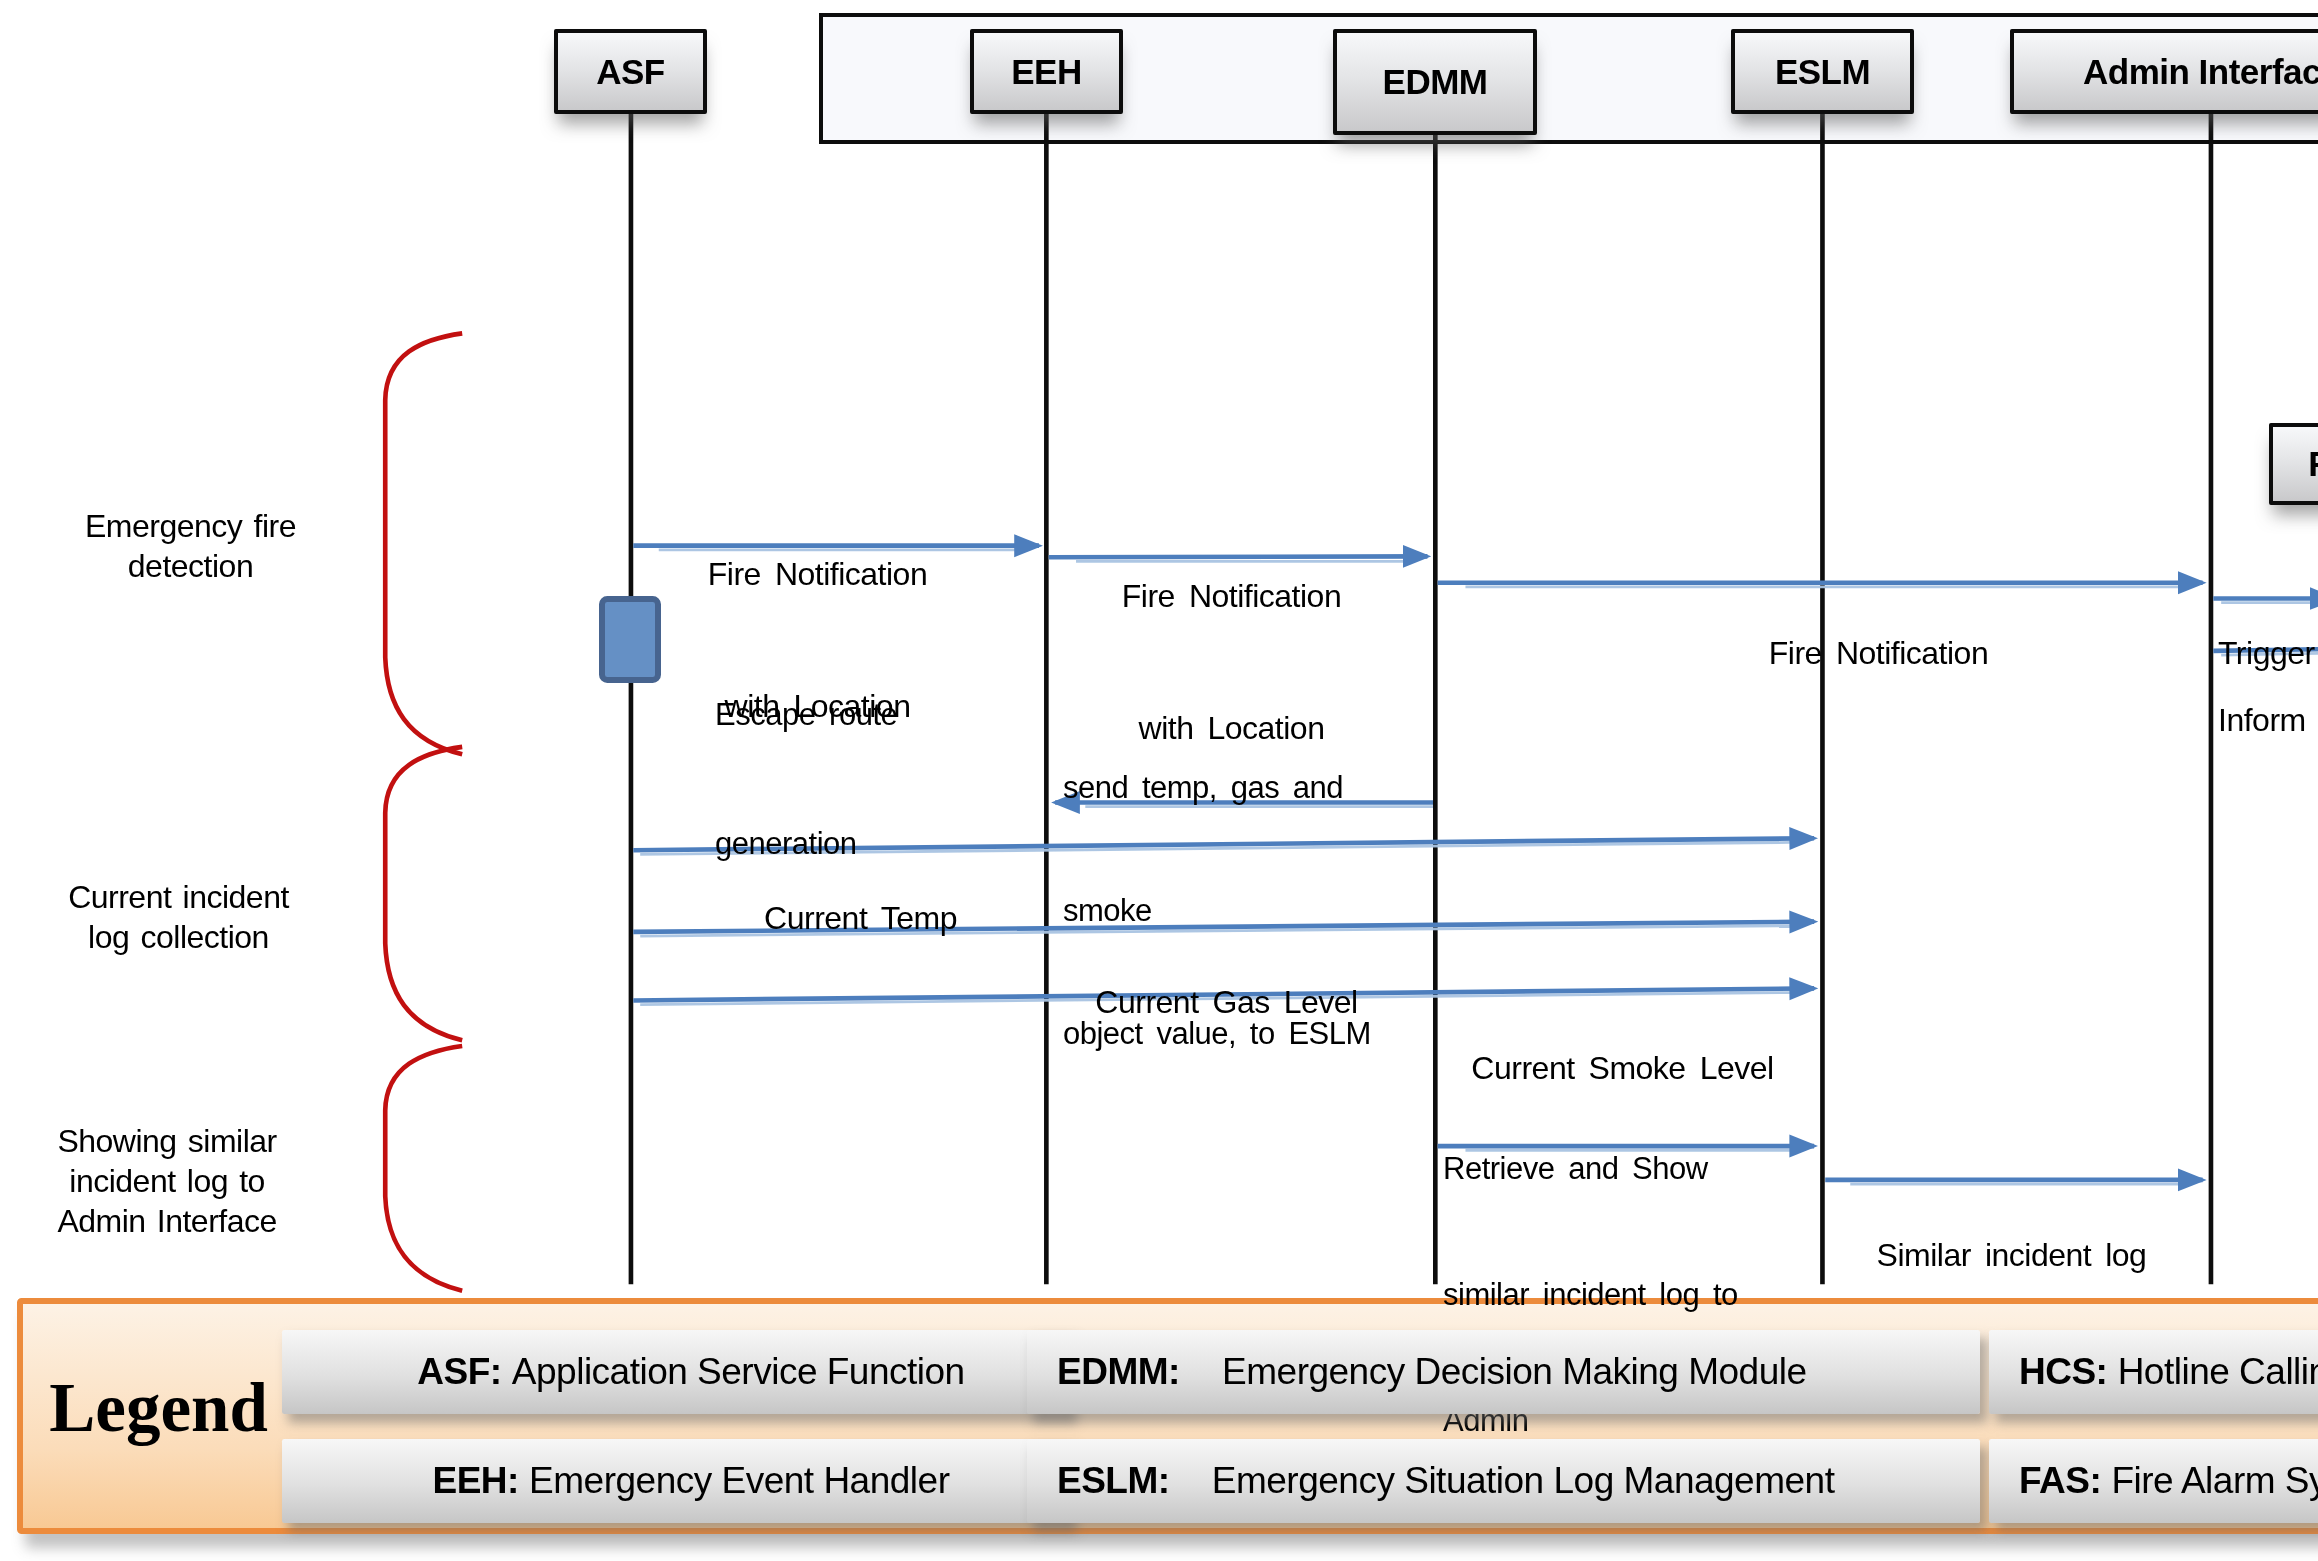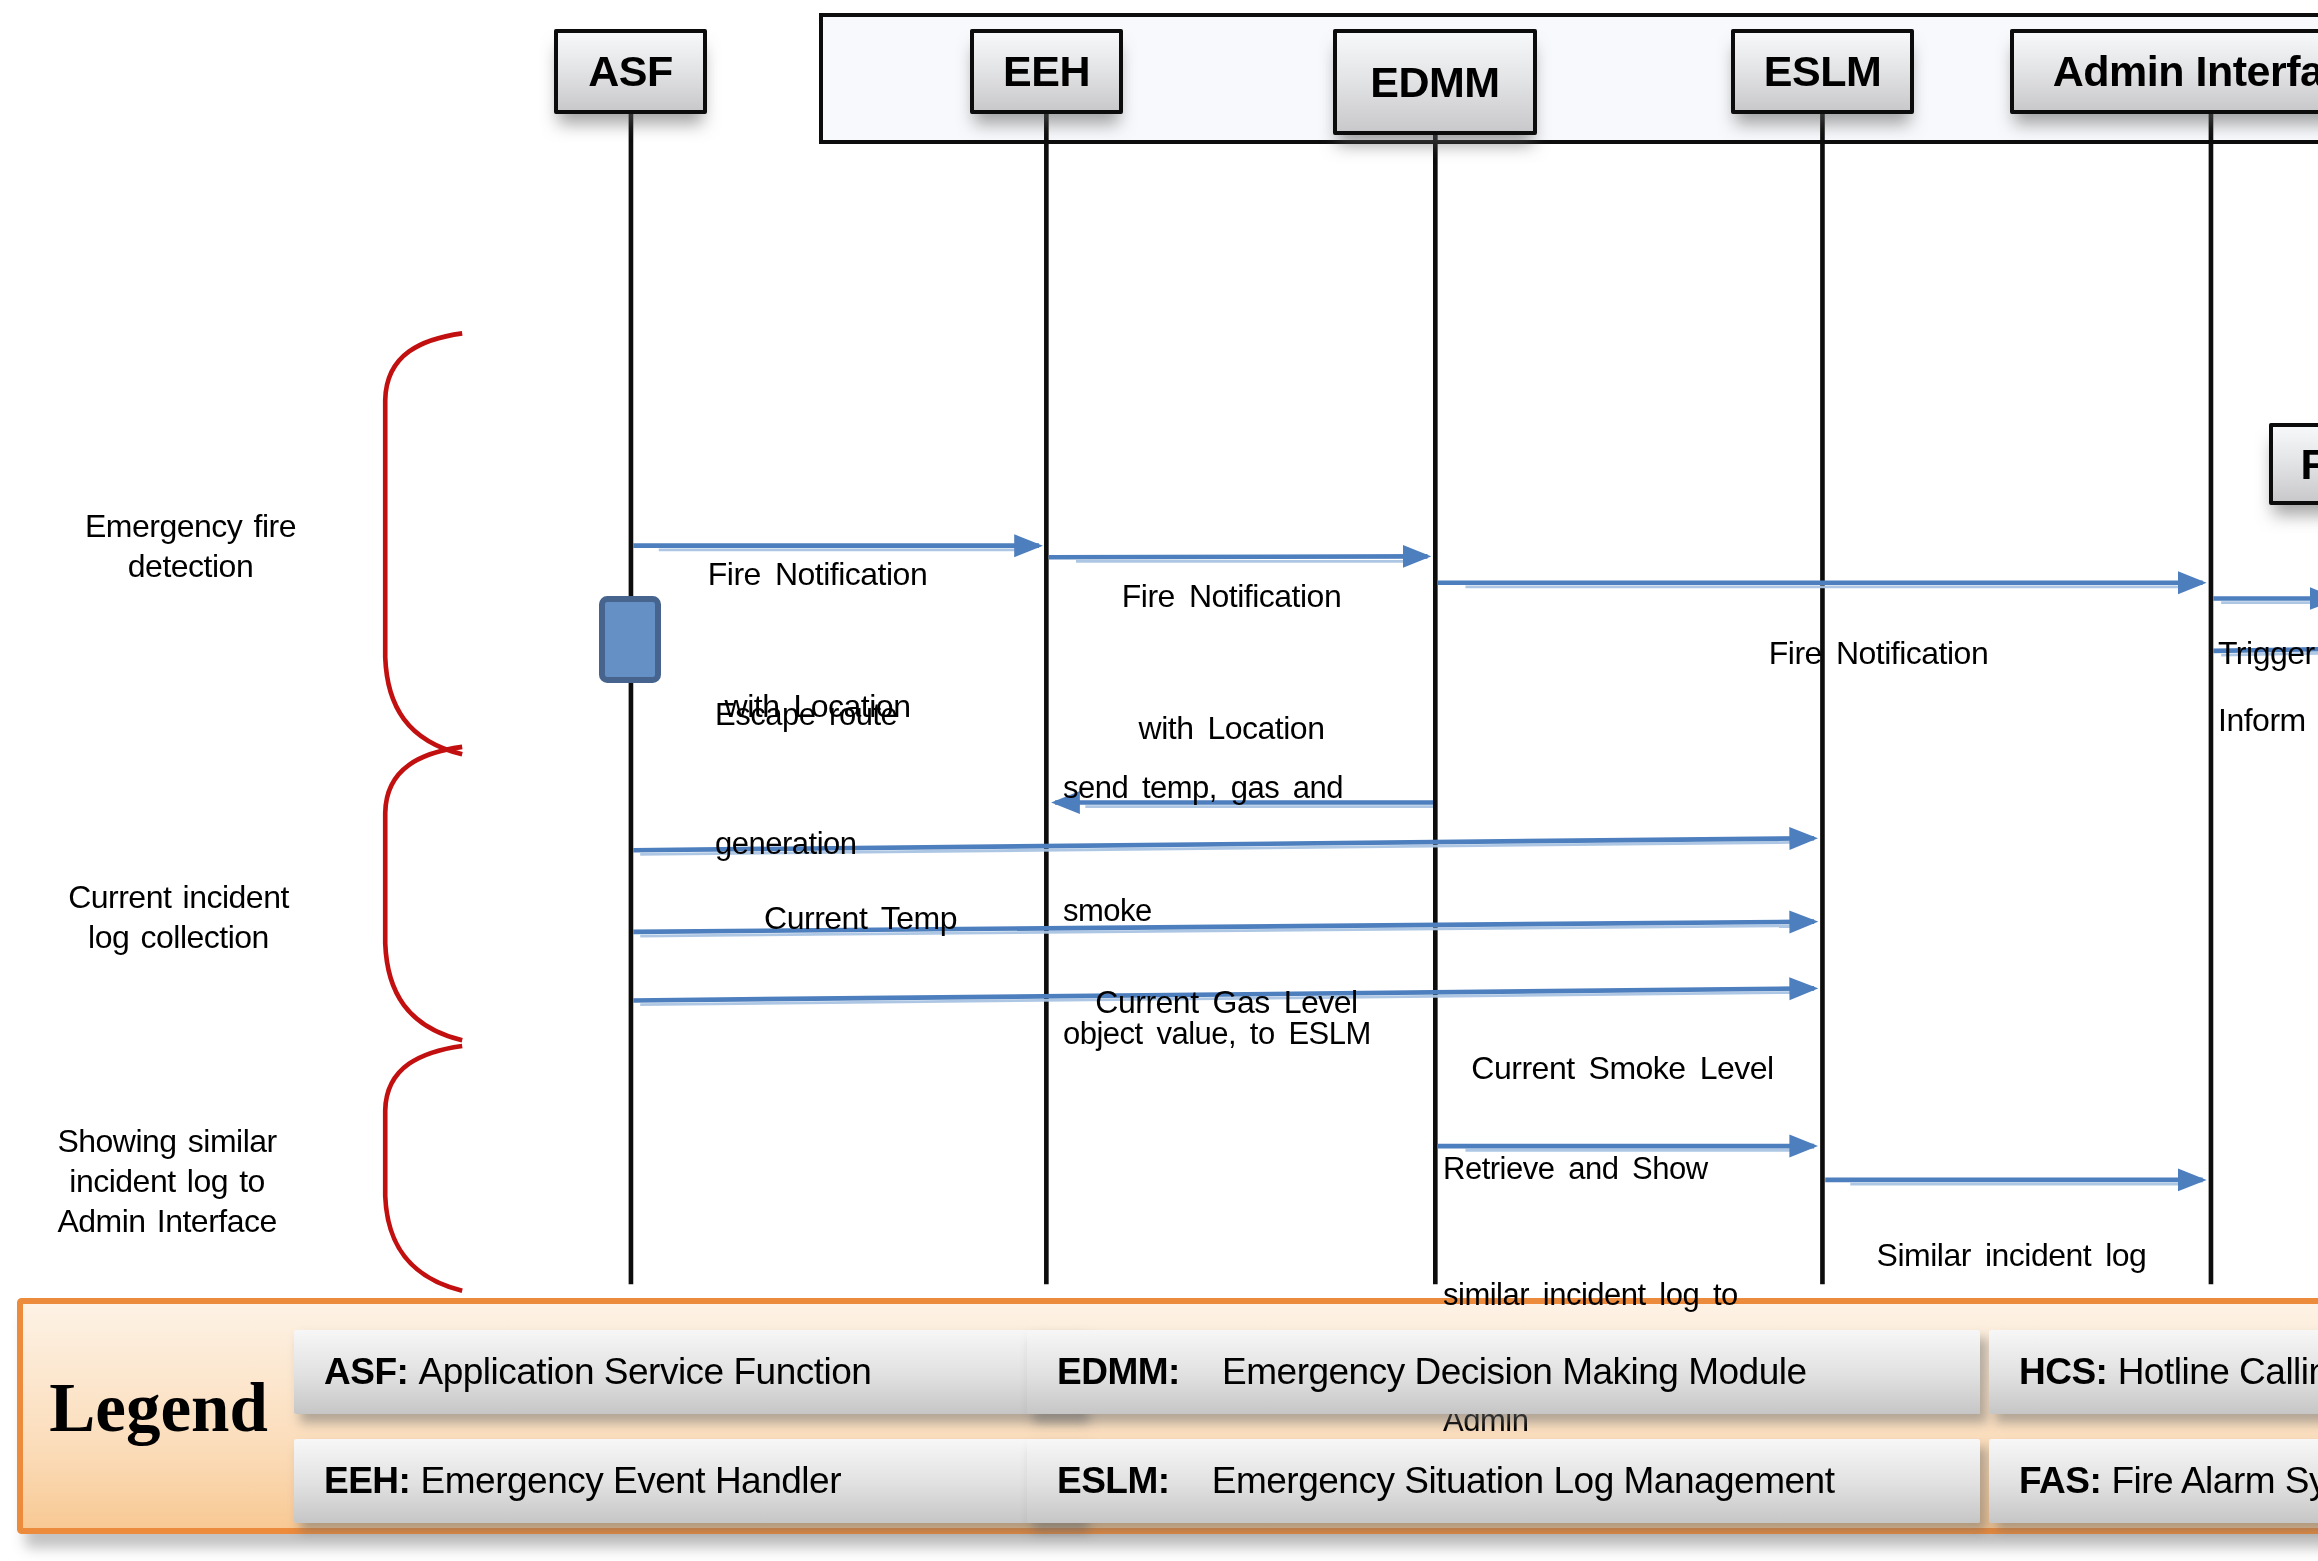--- a/index.html
+++ b/index.html
@@ -9,21 +9,21 @@
   svg{position:absolute;left:0;top:0;}
 
   
   .frame{left:819px;top:13px;width:1828px;height:131px;border:4.6px solid #0d0d0d;
          background:#f8f9fc;box-sizing:border-box;z-index:1;}
 
   
   .actor{border:4.6px solid #0c0c0c;box-sizing:border-box;z-index:4;
          background:linear-gradient(180deg,#f7f8fa 0%,#e4e5e7 45%,#c9c9cb 100%);
          display:flex;align-items:center;justify-content:center;
-         font-weight:bold;font-size:43px;letter-spacing:-0.5px;
+         font-weight:bold;font-size:35px;letter-spacing:-0.5px;
          box-shadow:0 14px 16px -3.7px rgba(90,90,90,.55);border-radius:1.9px;}
 
   
   .activation{left:599px;top:596px;width:62px;height:87px;z-index:4;
               background:#6590c5;border:6px solid #47648f;border-radius:8.3px;box-sizing:border-box;}
 
   
   .msg{z-index:5;font-size:32px;line-height:44px;word-spacing:5.6px;letter-spacing:-0.5px;white-space:pre;}
   .msg.center{text-align:center;}
   .small{font-size:31px;line-height:41px;}
@@ -38,21 +38,21 @@
                 background:linear-gradient(180deg,#fdf2e5 0%,#fbdcb9 65%,#f8c994 100%);
                 box-shadow:8.3px 14px 13px rgba(120,120,120,.45);}
   .legend-title{z-index:6;left:32px;top:1369px;width:253px;text-align:center;
                 font-family:"Liberation Serif",serif;font-weight:bold;font-size:69px;}
   .legend-item{z-index:6;box-sizing:border-box;border-radius:2.3px;
                background:linear-gradient(180deg,#f7f7f7 0%,#e0e0e0 55%,#c6c6c6 100%);
                box-shadow:6.5px 8.3px 10.2px rgba(105,105,105,.5);
                display:flex;align-items:center;padding-left:30px;
                font-size:37px;letter-spacing:-0.5px;white-space:pre;}
   .legend-item .abbr{font-weight:bold;margin-right:10.2px;}
-  .col1{left:294px;width:788px;} .col2{left:1027px;width:953px;gap:32px;} .col3{left:1989px;width:636px;}
+  .col1{left:282px;width:788px;justify-content:center;} .col2{left:1027px;width:953px;gap:32px;} .col3{left:1989px;width:636px;}
   .row1{top:1330px;height:84px;} .row2{top:1439px;height:84px;}
 </style>
 </head>
 <body>
 
 <div class="canvas">
 
   <div class="abs frame"></div>
 
   <svg width="2675" height="1561" viewBox="0 0 5768 3367" style="z-index:3;">

